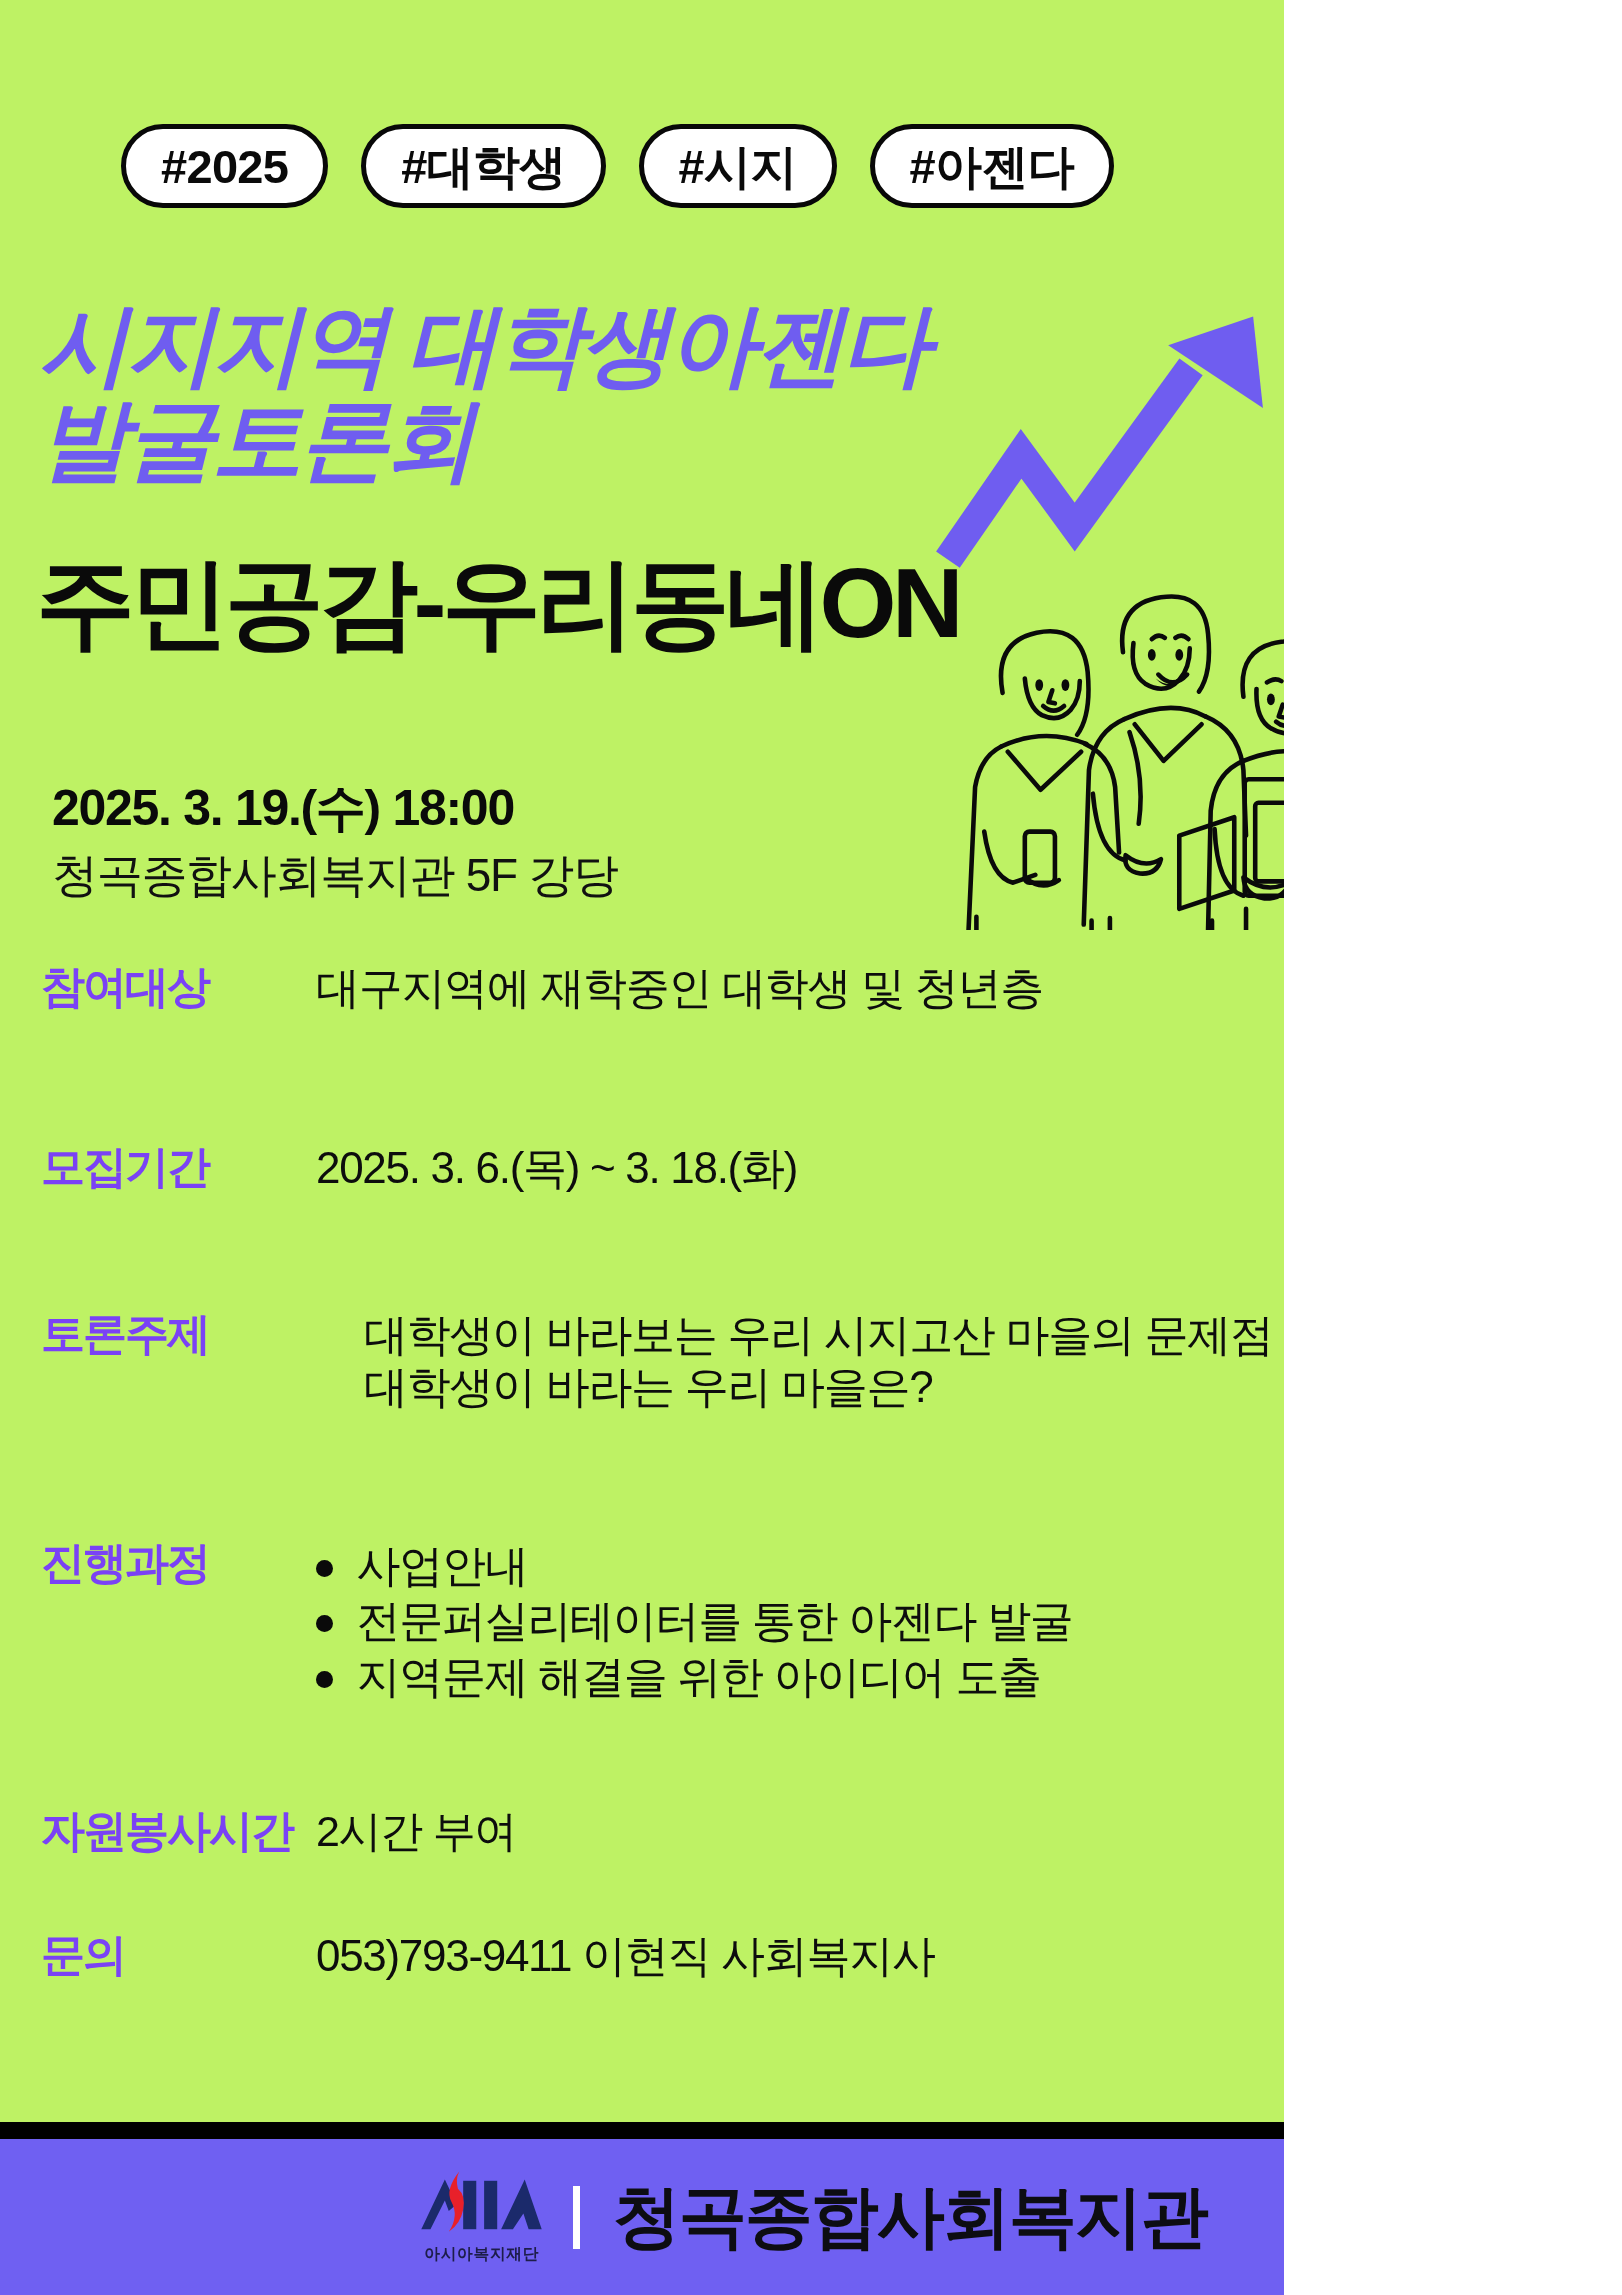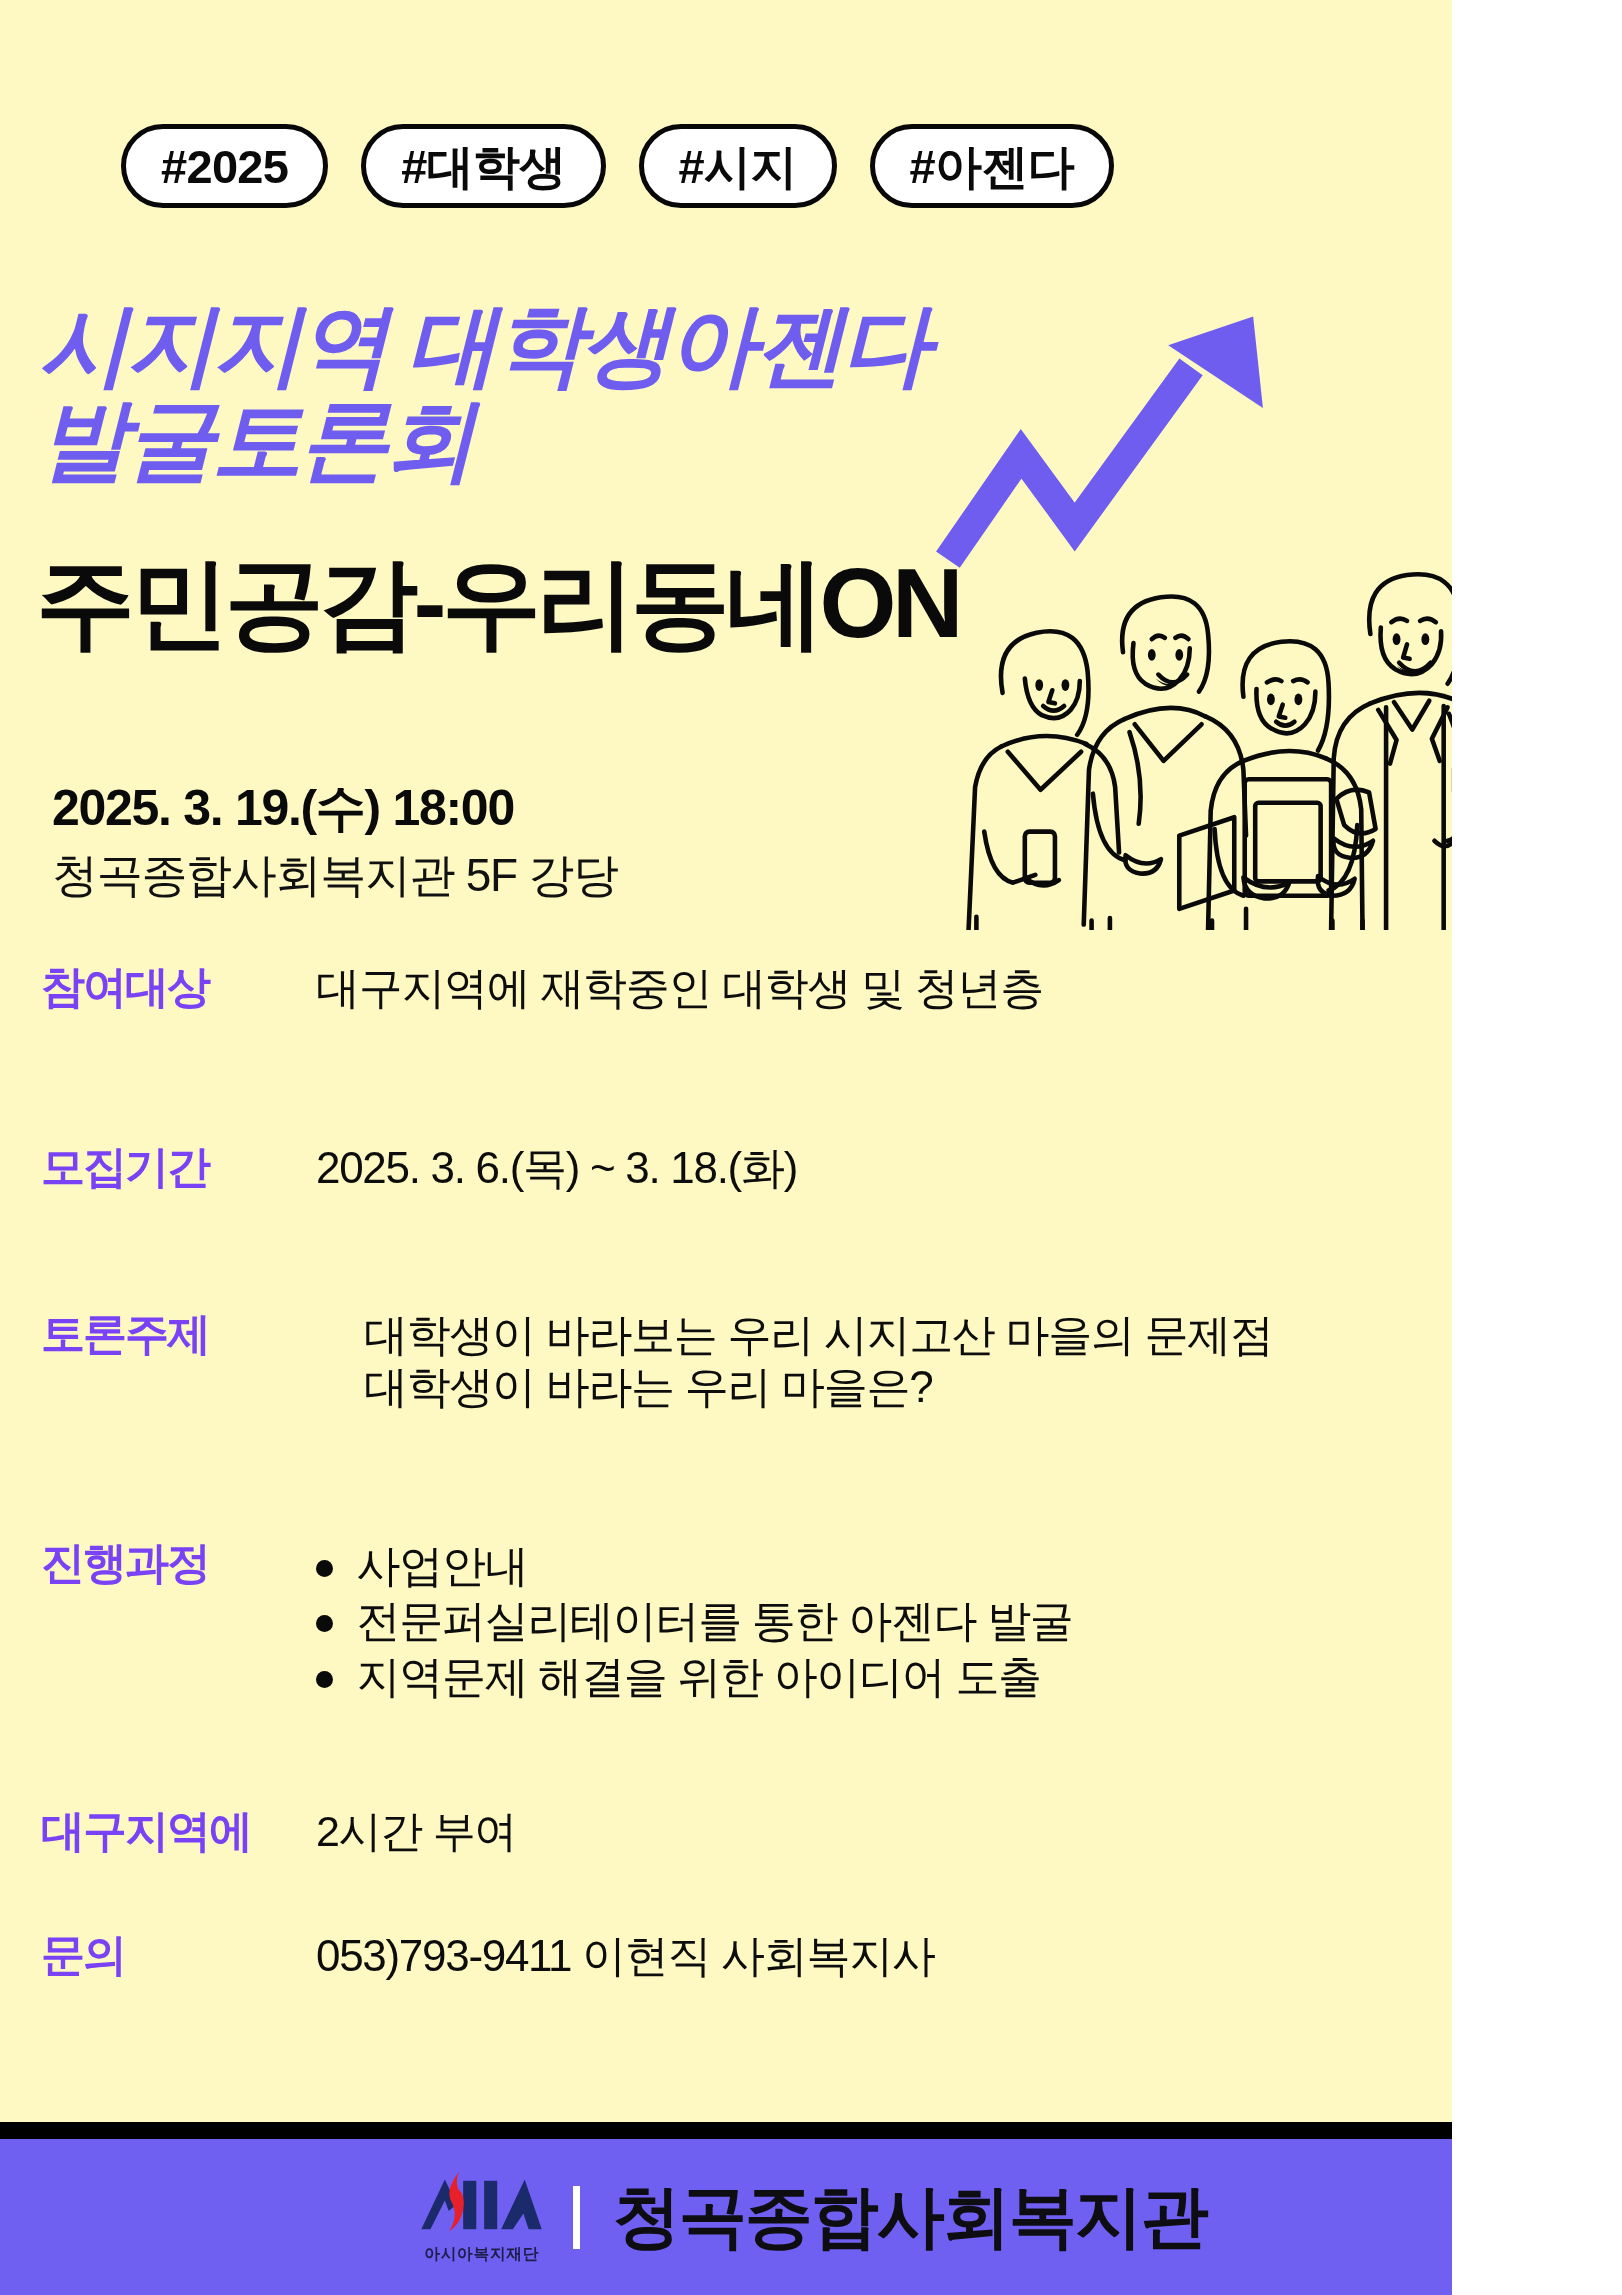--- a/index.html
+++ b/index.html
@@ -6,23 +6,23 @@
   html, body {
     margin: 0;
     padding: 0;
     background: #ffffff;
   }
   body {
     font-family: "Liberation Sans", "DejaVu Sans", sans-serif;
   }
   #poster {
     position: relative;
-    width: 1452px;
+    width: 1284px;
     height: 2295px;
-    background: #fef9c3;
+    background: #bef264;
     overflow: hidden;
   }
 
   
   .pill-row {
     position: absolute;
     top: 124px;
     left: 121px;
     display: flex;
     gap: 33px;
@@ -402,21 +402,21 @@
         <span>전문퍼실리테이터를 통한 아젠다 발굴</span>
       </li>
       <li>
         <span class="dot"></span>
         <span>지역문제 해결을 위한 아이디어 도출</span>
       </li>
     </ul>
   </div>
 
   <div class="info-row row-volunteer">
-    <div class="info-label">대구지역에</div>
+    <div class="info-label">자원봉사시간</div>
     <div class="info-value">2시간 부여</div>
   </div>
 
   <div class="info-row row-contact">
     <div class="info-label">문의</div>
     <div class="info-value">053)793-9411 이현직 사회복지사</div>
   </div>
 
   <div class="footer-divider"></div>
   <div class="footer-bar">

